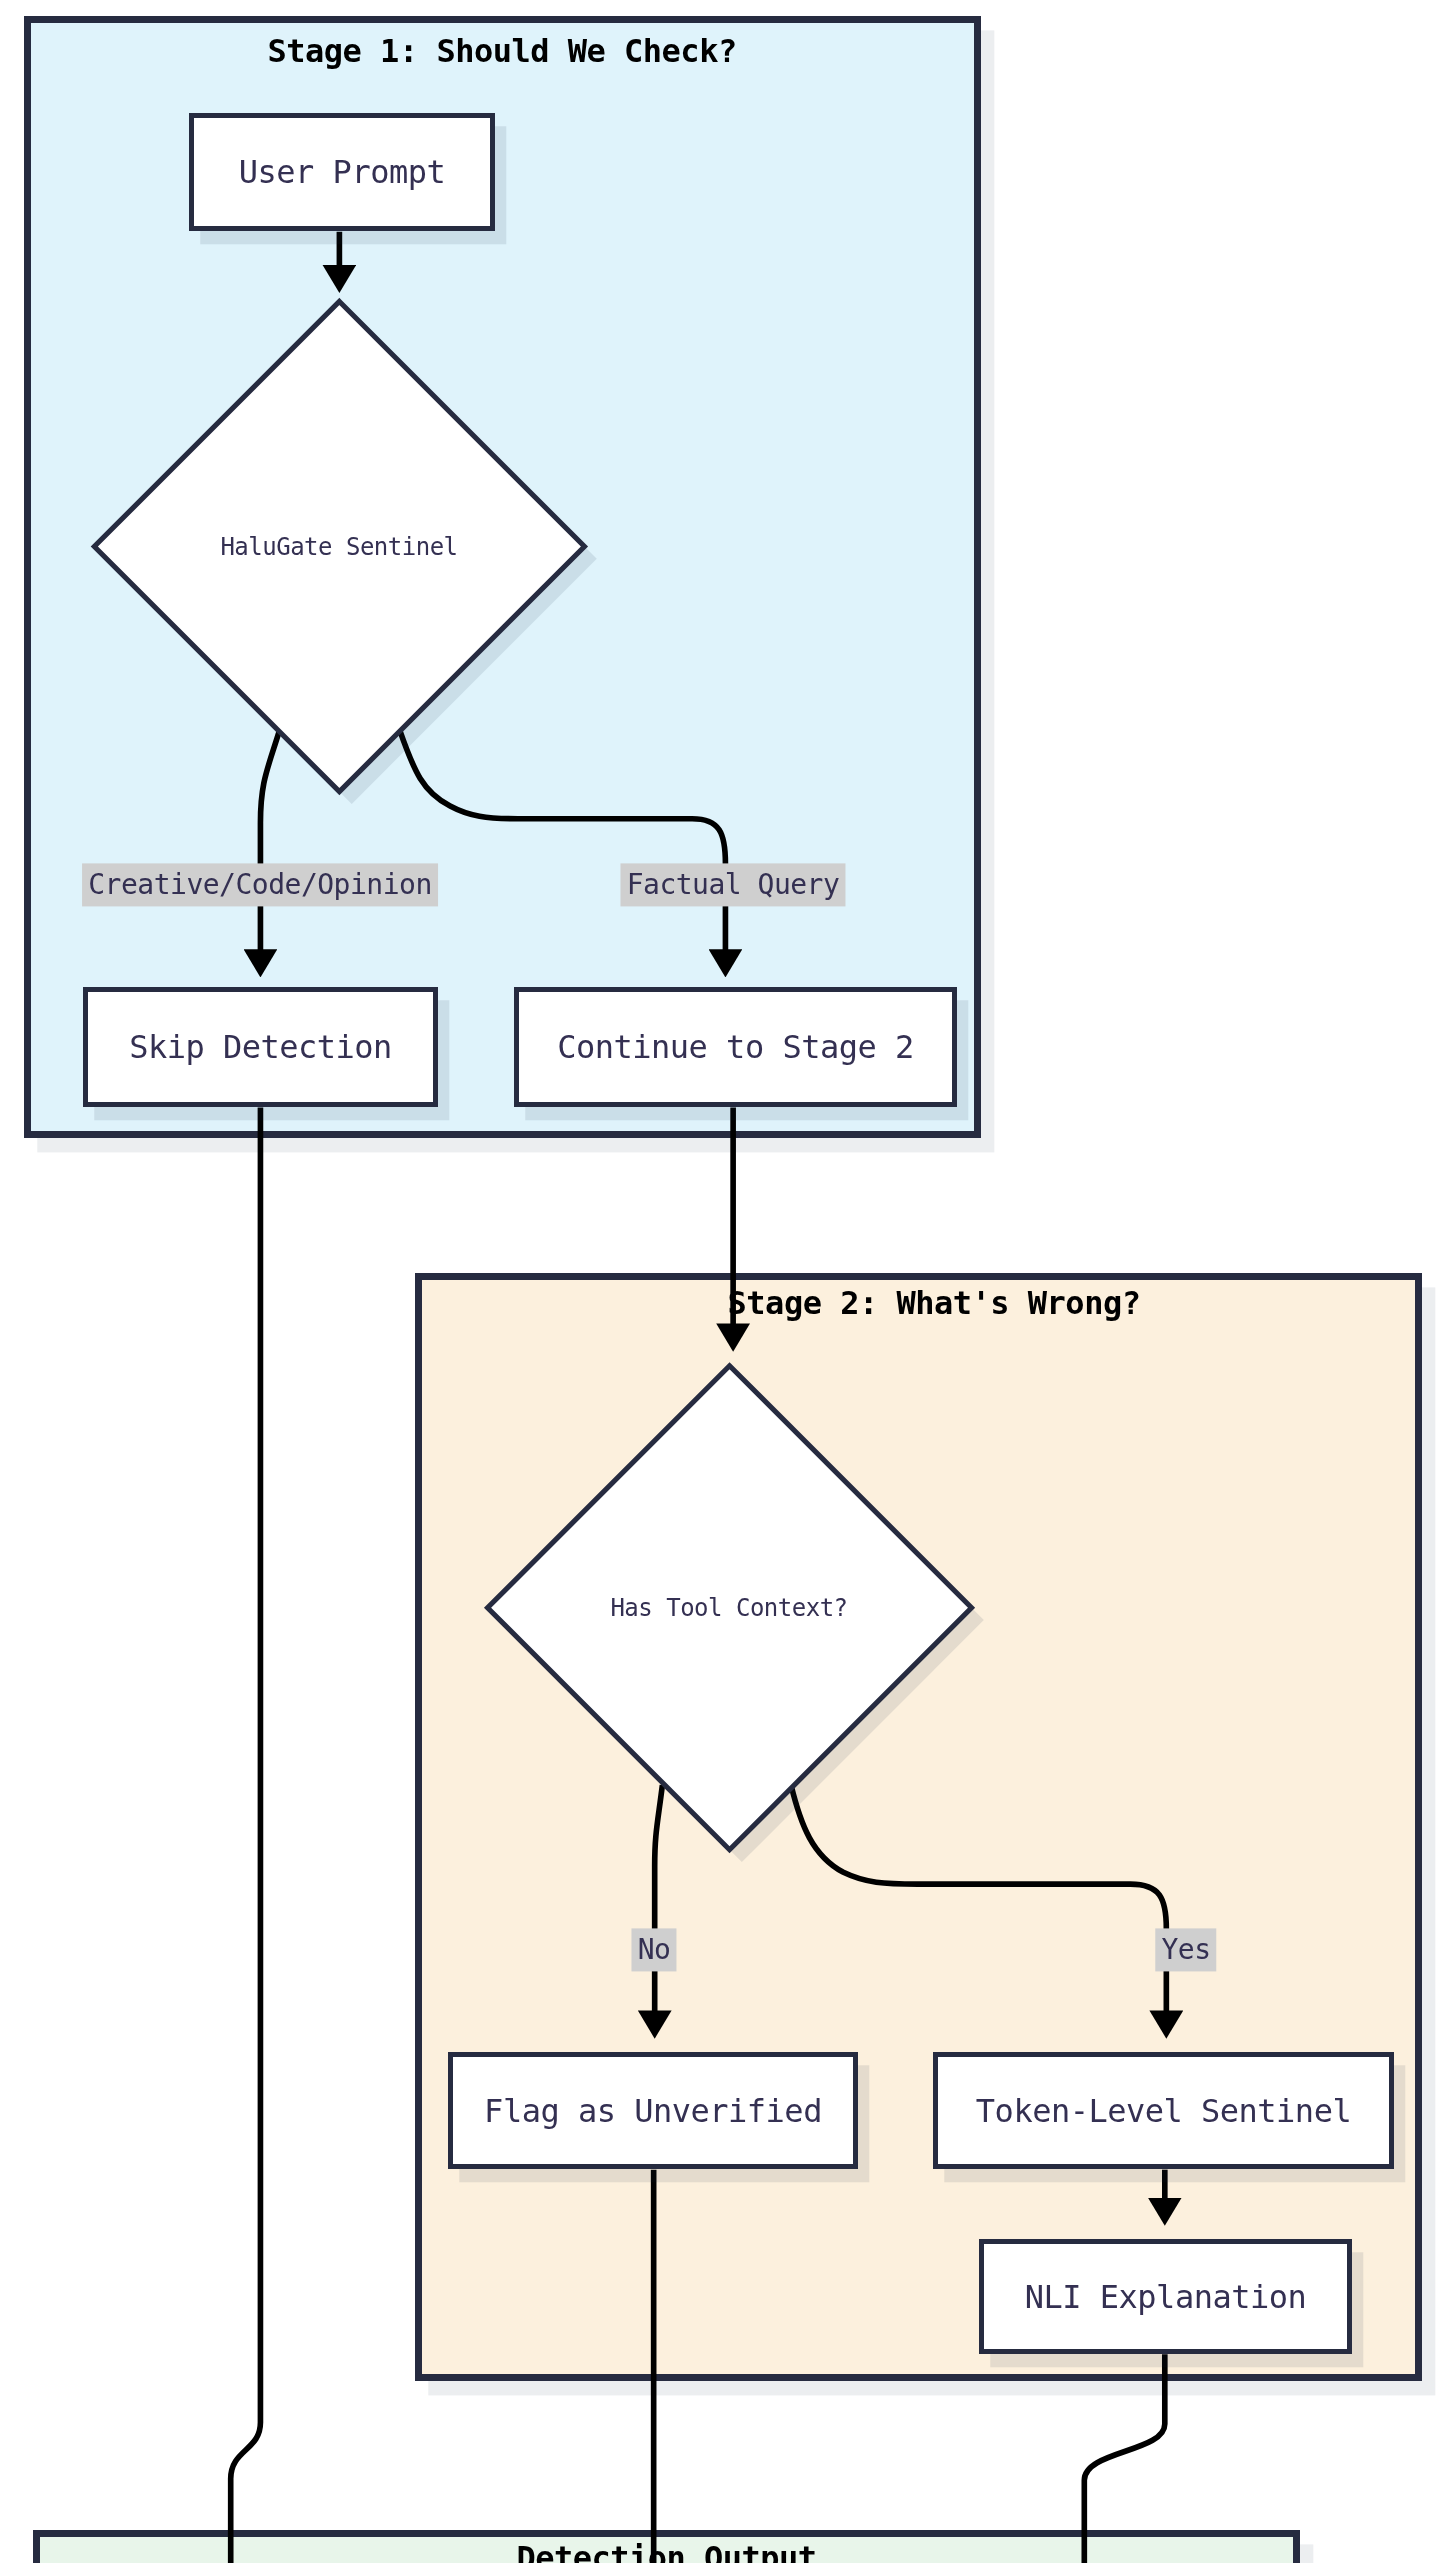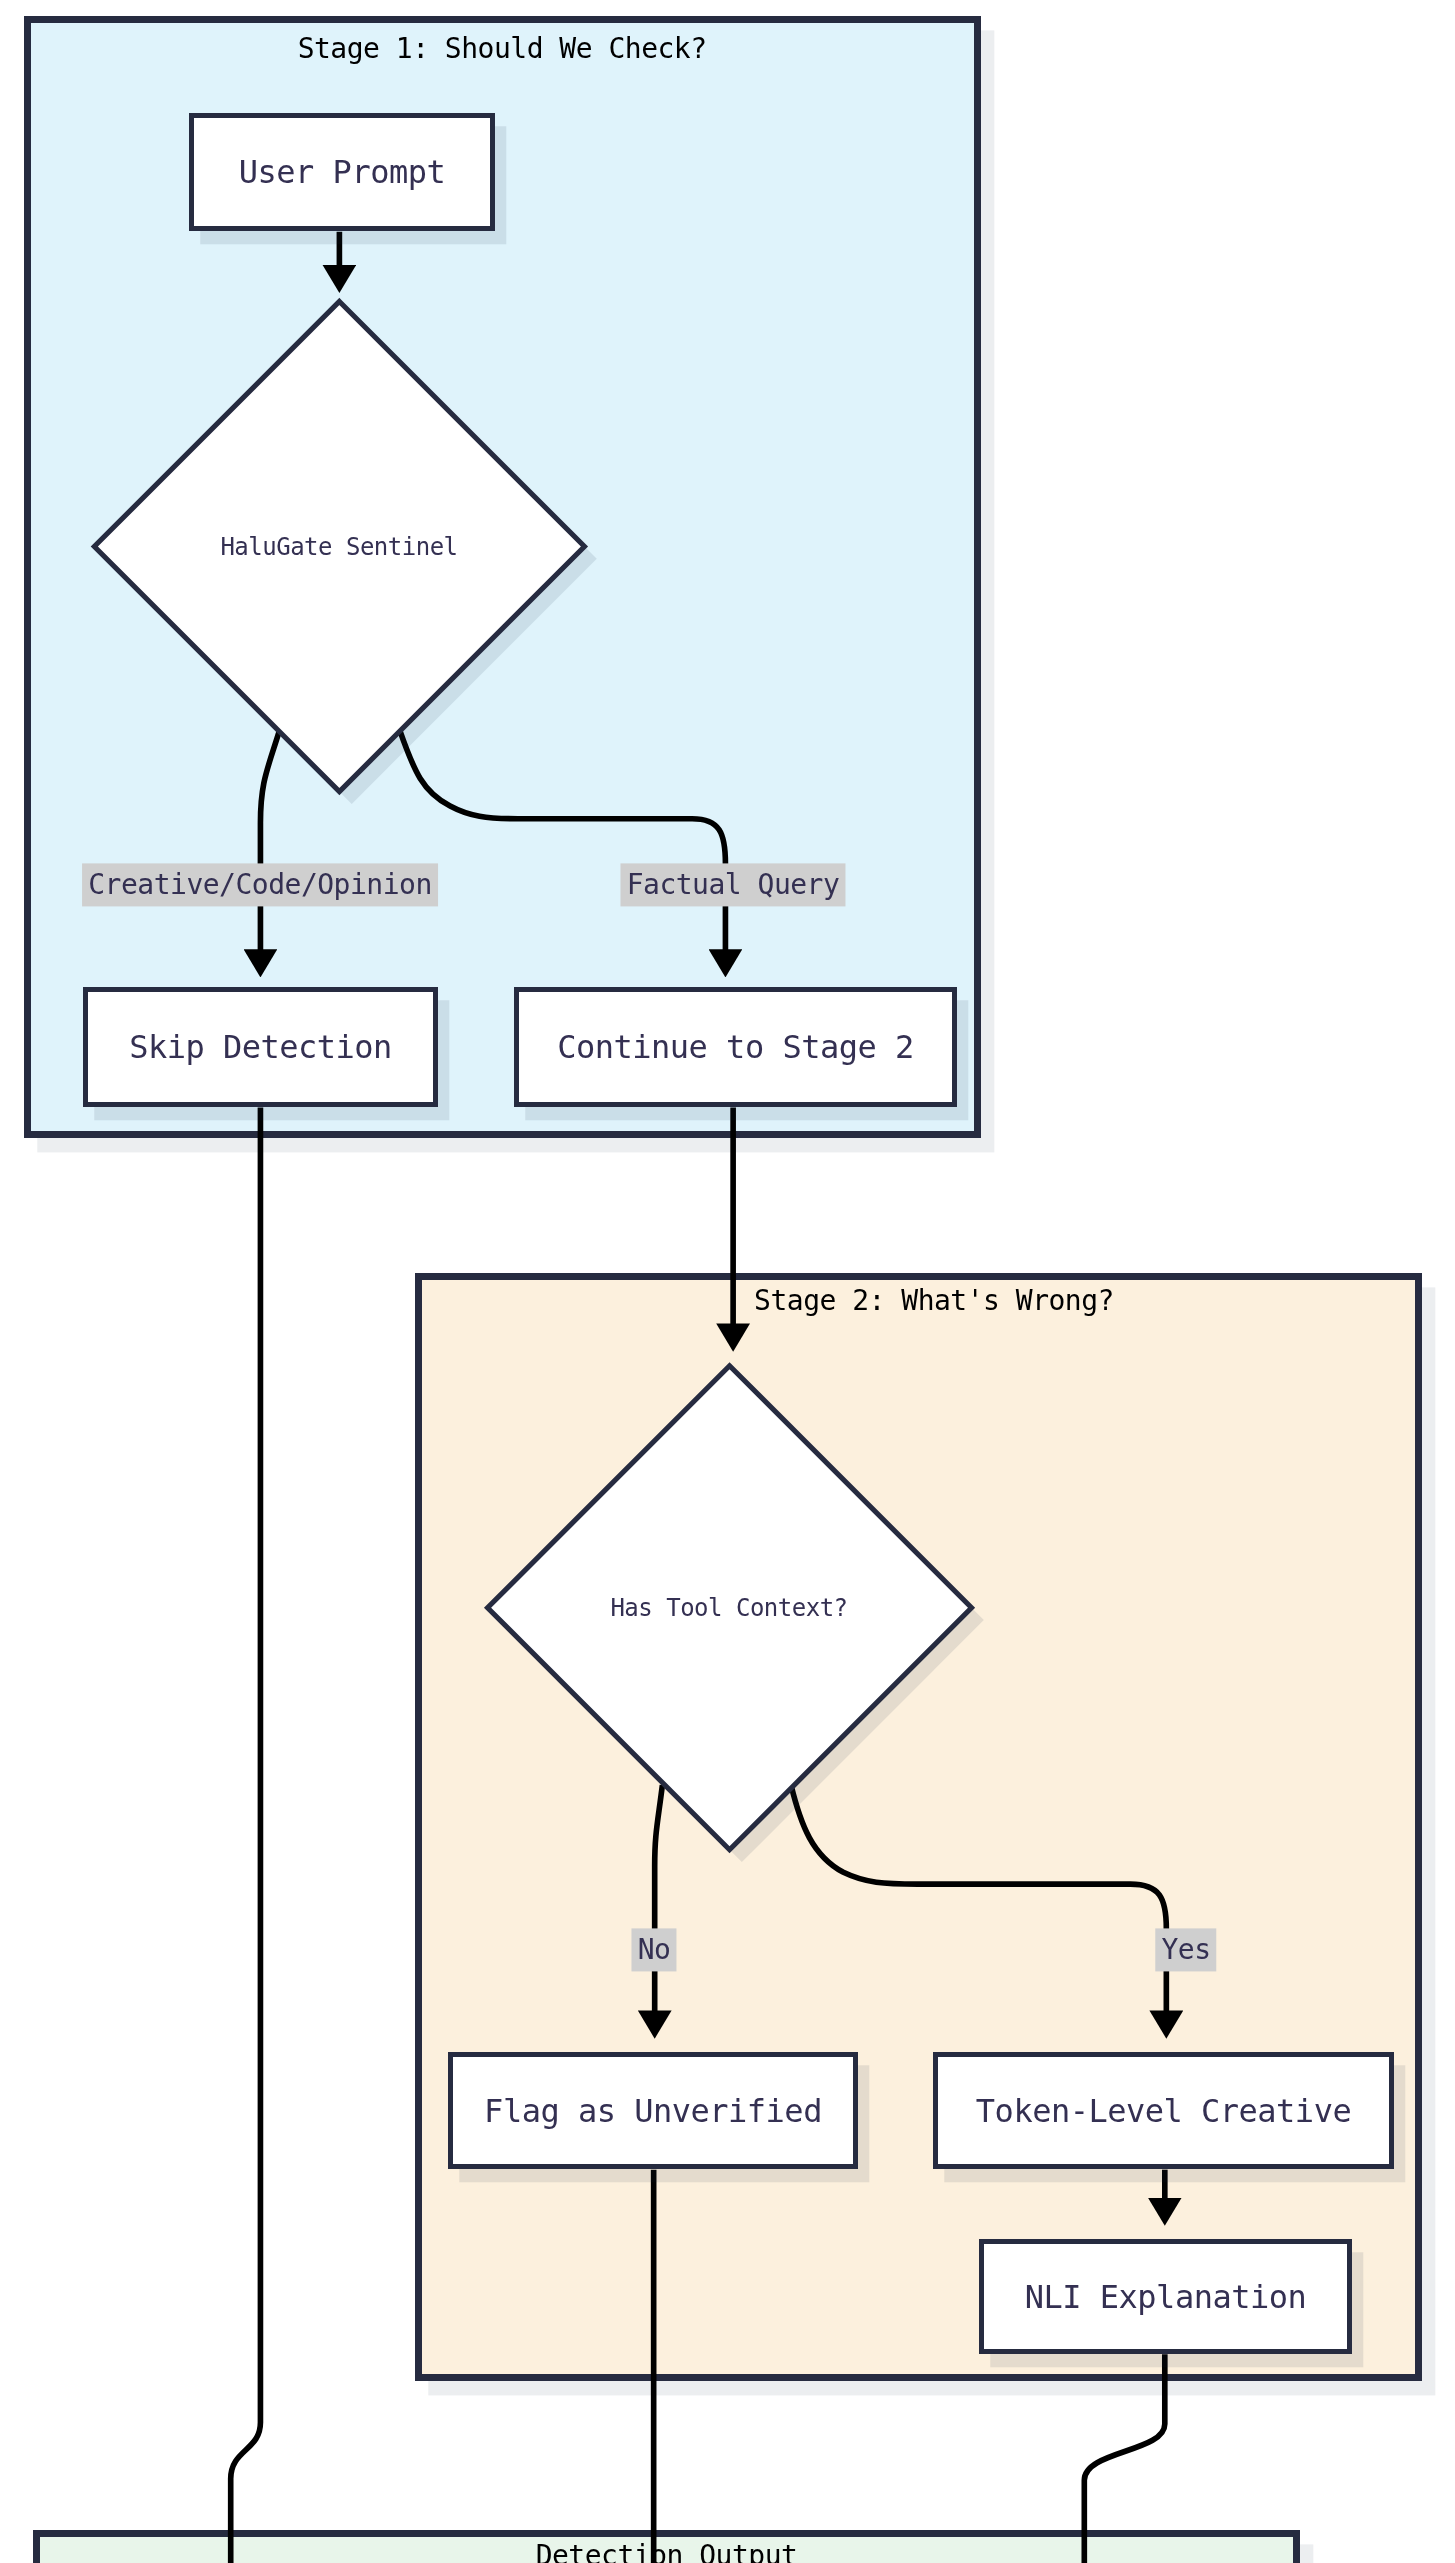--- a/index.html
+++ b/index.html
@@ -22,22 +22,22 @@
     box-shadow: 13.3px 14.4px 0 rgba(15, 35, 65, 0.08);
     z-index: 1;
   }
   .container.stage1 { left: 23.6px;  top: 16.4px;   width: 957px; height: 1122px; background: var(--stage1-fill, #dff3fb); }
   .container.stage2 { left: 415px; top: 1273px; width: 1007px; height: 1108px; background: var(--stage2-fill, #fcf0dd); }
   .container.output { left: 33px;  top: 2530px; width: 1267px; height: 249px;  background: var(--output-fill, #e8f5ea); }
   .container-title {
     position: absolute;
     left: 0; right: 0;
     text-align: center;
-    font-weight: normal;
-    font-size: 28px;
+    font-weight: bold;
+    font-size: 32px;
     color: var(--title-color, #000000);
     letter-spacing: -0.5px;
   }
   .stage1 .container-title { top: 8.2px; }
   .stage2 .container-title { top: 4.1px; margin-left: 31px; }
   .output .container-title { top: 2.1px; }
 
   .edges-layer {
     position: absolute;
     left: 0; top: 0;
@@ -152,21 +152,21 @@
 
   <div class="node" style="left:514px; top:987px; width:443px; height:120px;">
     <span>Continue to Stage 2</span>
   </div>
 
   <div class="node" style="left:448px; top:2052px; width:410px; height:117px;">
     <span>Flag as Unverified</span>
   </div>
 
   <div class="node" style="left:933px; top:2052px; width:461px; height:117px;">
-    <span>Token-Level Creative</span>
+    <span>Token-Level Sentinel</span>
   </div>
 
   <div class="node" style="left:979px; top:2239px; width:373px; height:115px;">
     <span>NLI Explanation</span>
   </div>
 
   <div class="diamond-label" style="left:134px; top:470px; width:410px; height:154px;">HaluGate Sentinel</div>
   <div class="diamond-label" style="left:524px; top:1531px; width:410px; height:154px;">Has Tool Context?</div>
 
   <div class="edge-label" style="left:260px; top:885px;">Creative/Code/Opinion</div>

